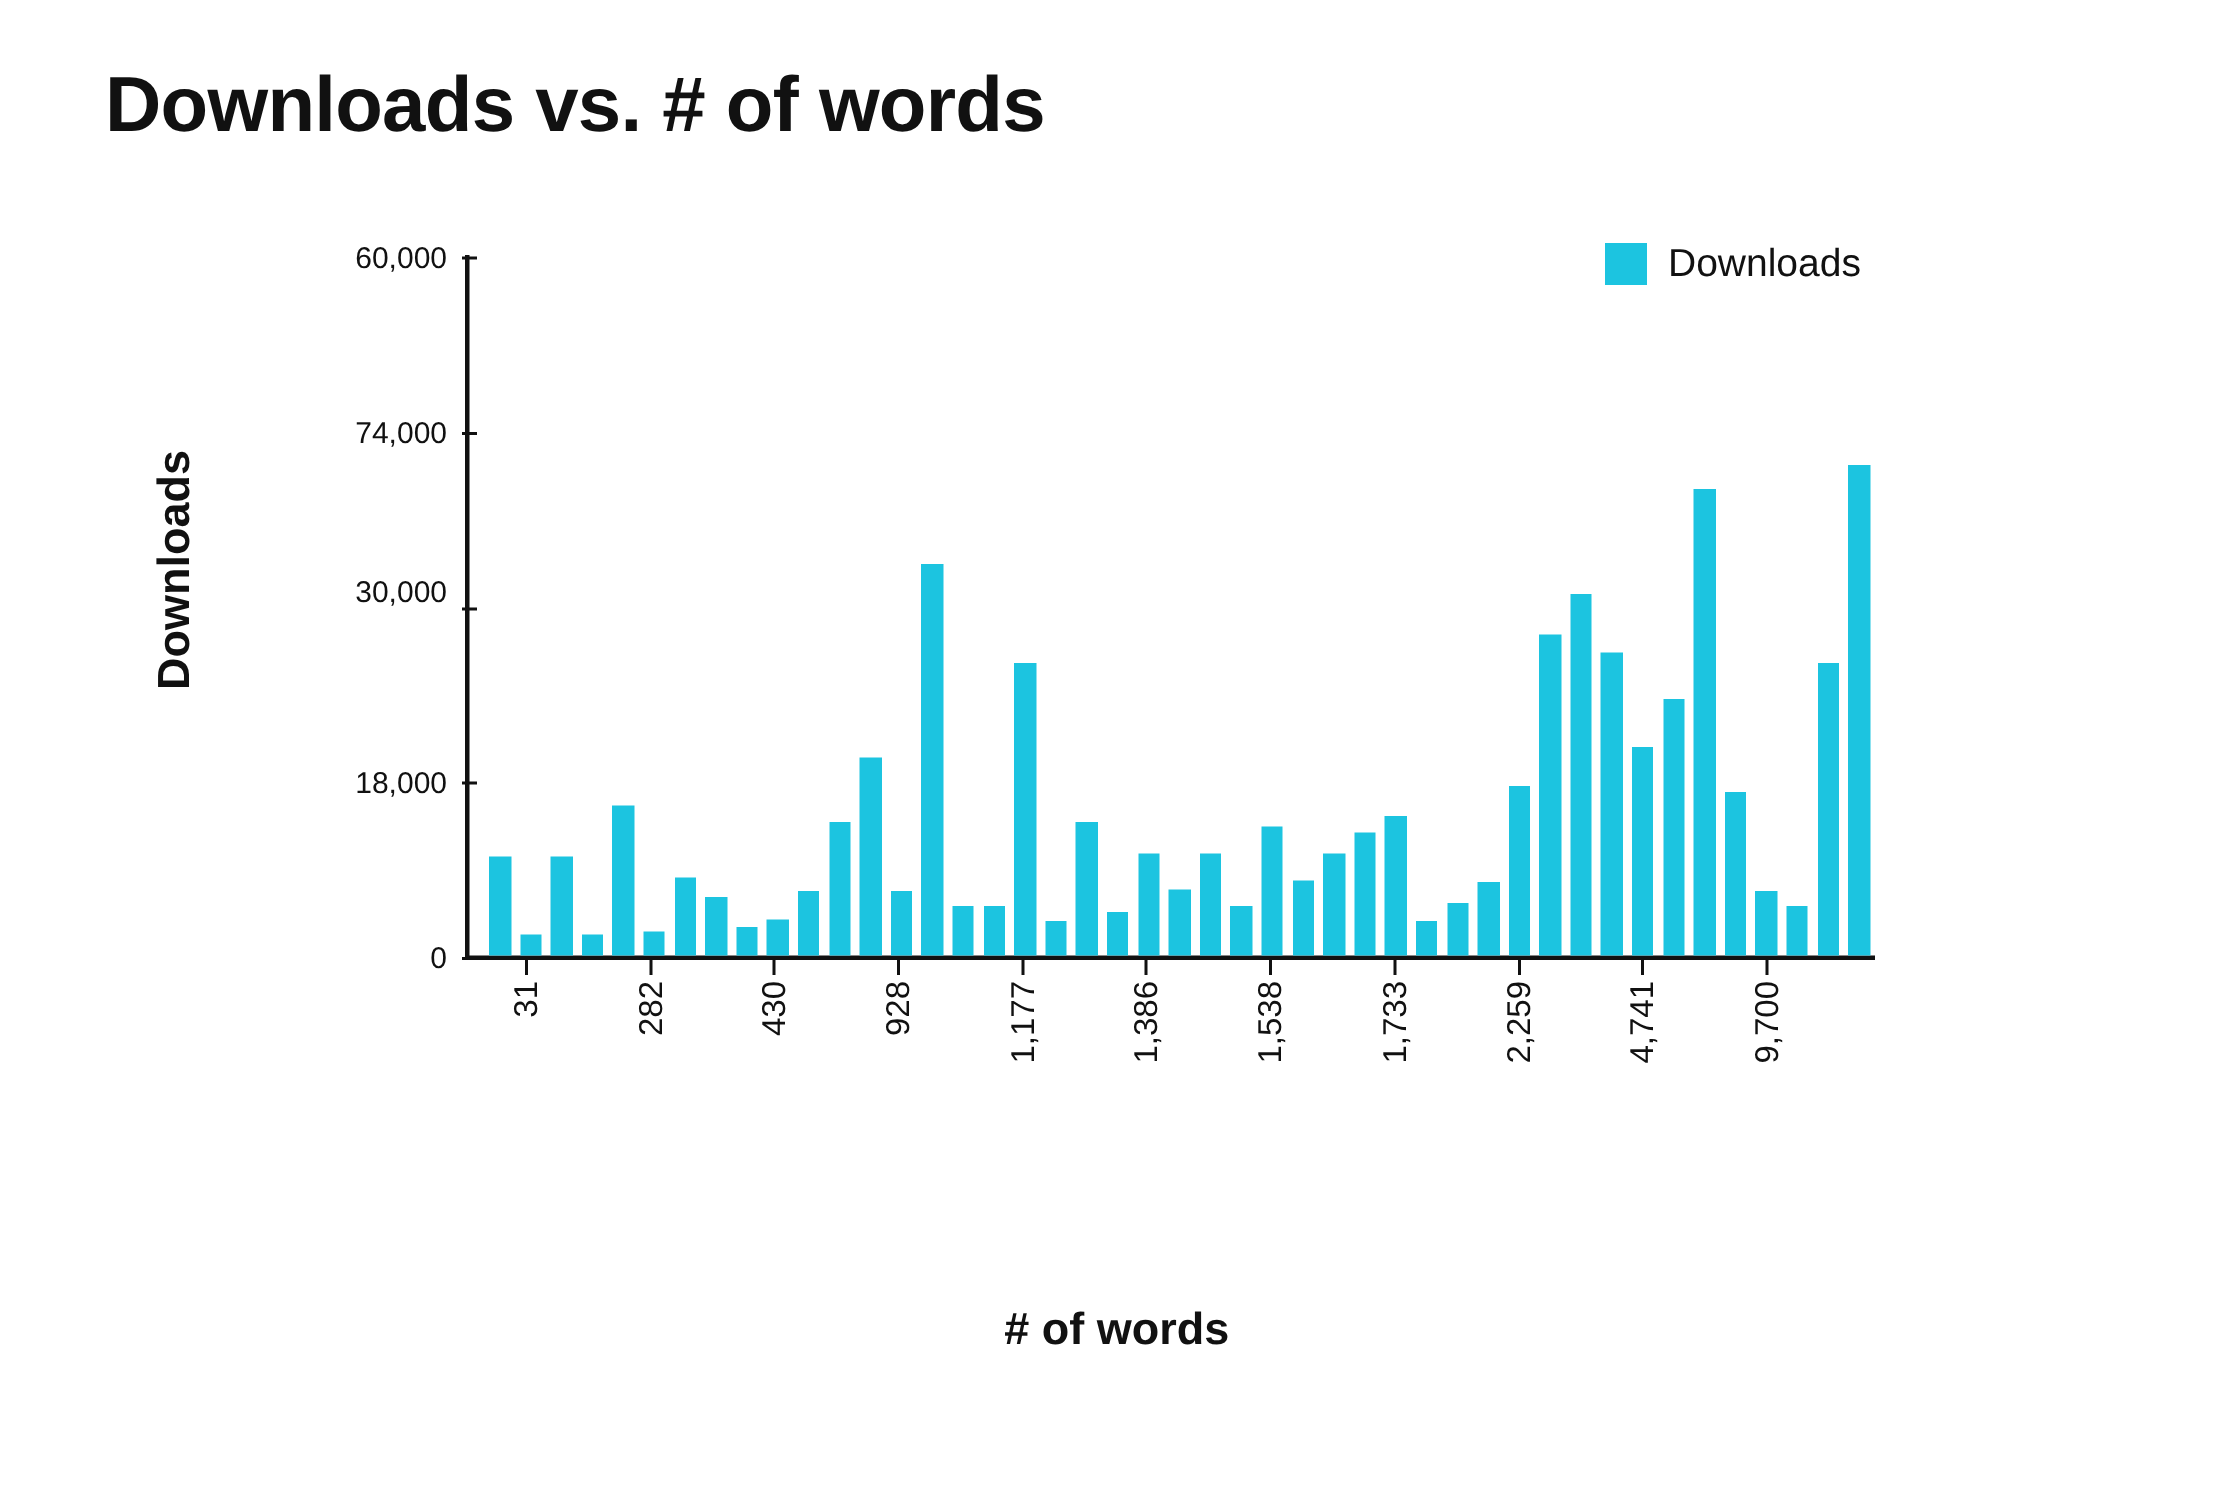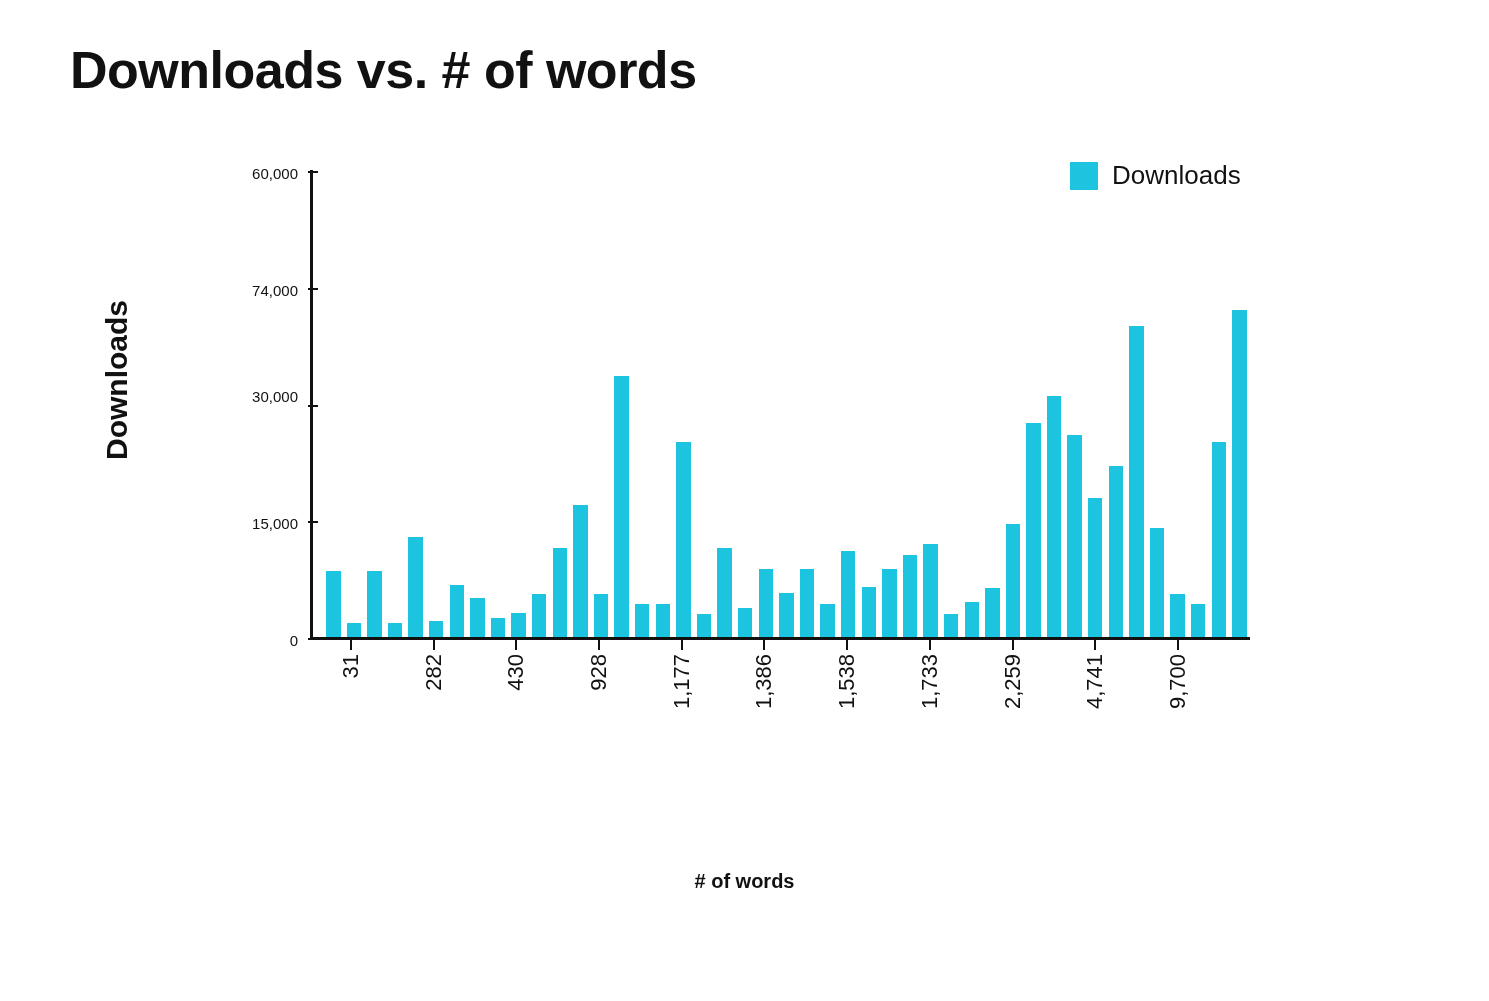--- a/index.html
+++ b/index.html
@@ -31,21 +31,21 @@
     transform-origin: left top;
     font-size: 30px;
     font-weight: 700;
   }
   .x-axis-title {
     position: absolute;
     left: 0;
     right: 0;
     top: 870px;
     text-align: center;
-    font-size: 20px;
+    font-size: 30px;
     font-weight: 700;
   }
   .legend {
     position: absolute;
     left: 1070px;
     top: 160px;
     display: flex;
     align-items: center;
     font-size: 26px;
   }
@@ -90,21 +90,21 @@
     position: absolute;
     left: 200px;
     top: 170px;
     width: 110px;
     height: 470px;
   }
   .y-tick {
     position: absolute;
     right: 12px;
     transform: translateY(50%);
-    font-size: 15px;
+    font-size: 20px;
     text-align: right;
     width: 100%;
   }
   .y-tick-mark {
     position: absolute;
     right: -8px;
     width: 10px;
     height: 2px;
     background: #111;
   }
@@ -151,21 +151,21 @@
   <div class="y-axis-title">Downloads</div>
 
   <div class="legend">
     <span class="legend-swatch" style="background:#1cc4e0"></span>
     <span>Downloads</span>
   </div>
 
   <div class="y-ticks" id="y-ticks">
       <div class="y-tick" style="bottom: 0px;">0</div>
       <div class="y-tick-mark" style="bottom: 0px;"></div>
-      <div class="y-tick" style="bottom: 116.75px;">15,000</div>
+      <div class="y-tick" style="bottom: 116.75px;">18,000</div>
       <div class="y-tick-mark" style="bottom: 116.75px;"></div>
       <div class="y-tick" style="bottom: 244px;">30,000</div>
       <div class="y-tick-mark" style="bottom: 233.5px;"></div>
       <div class="y-tick" style="bottom: 350.25px;">74,000</div>
       <div class="y-tick-mark" style="bottom: 350.25px;"></div>
       <div class="y-tick" style="bottom: 467px;">60,000</div>
       <div class="y-tick-mark" style="bottom: 467px;"></div>
     </div>
 
   <div class="plot">

